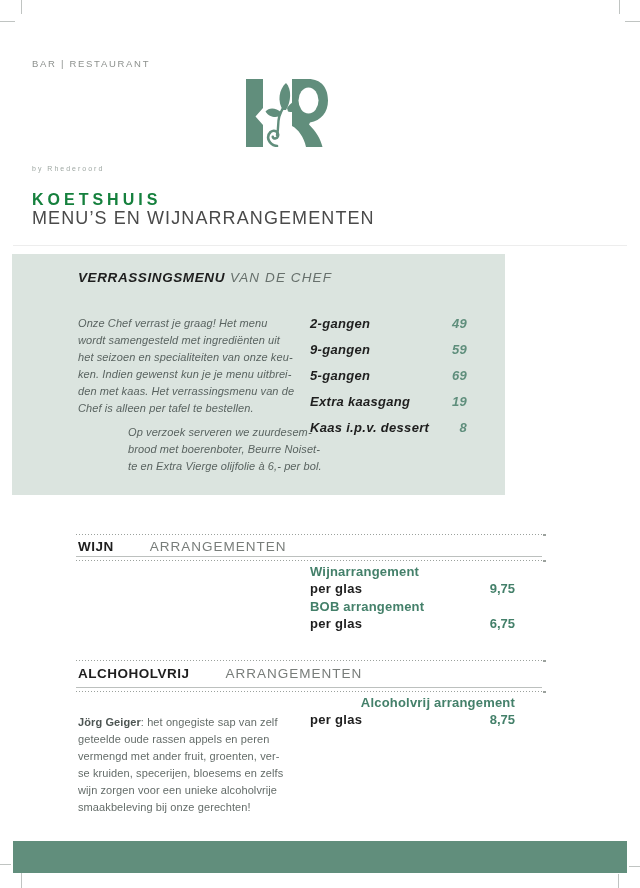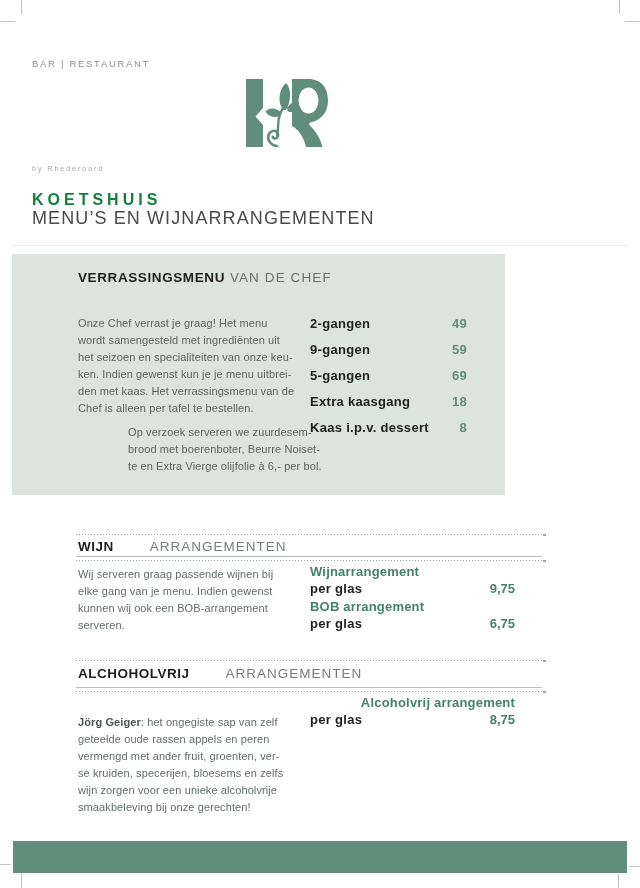--- a/index.html
+++ b/index.html
@@ -12,21 +12,21 @@
   
   .center-band{position:absolute;left:0;width:580px;text-align:left;padding-left:32px;}
   .tagline{top:58px;font-size:9.5px;letter-spacing:1.7px;color:#8d918e;}
   .logo-svg{position:absolute;left:246px;top:79px;}
   .brandname{top:147px;font-size:16px;font-weight:600;letter-spacing:4px;color:#15803d;margin-top:44px;}
   .byline{top:165px;font-size:7px;letter-spacing:2px;color:#9fa8a3;}
   .page-title{top:208px;font-size:18px;letter-spacing:1.1px;color:#4a4a4a;font-weight:400;}
   .title-rule{position:absolute;left:13px;top:245px;width:614px;height:1px;background:#ededed;}
 
   
-  .feature-box{position:absolute;left:12px;top:254px;width:493px;height:241px;background:#dbe4df;}
+  .feature-box{position:absolute;left:12px;top:254px;width:493px;height:241px;background:#dbe4df;font-style:italic;}
   .feature-heading{position:absolute;left:66px;top:16px;font-size:13.5px;letter-spacing:.6px;}
   .feature-heading .hb{font-weight:700;color:#1e1e1e;}
   .feature-heading .hl{font-weight:400;color:#67706c;letter-spacing:1.1px;}
   .para{font-size:11px;line-height:17px;color:#596360;white-space:pre-line;letter-spacing:.1px;}
   .box-para1{position:absolute;left:66px;top:61px;width:232px;}
   .box-para2{position:absolute;left:70px;top:170px;width:232px;margin-left:46px;}
   .box-items{position:absolute;left:298px;top:62px;width:157px;}
   .box-row{display:flex;justify-content:space-between;height:17px;margin-bottom:9px;
            font-size:13px;font-weight:700;letter-spacing:.3px;}
   .box-row .lbl{color:#1e1e1e;}
@@ -109,40 +109,36 @@
       <div class="box-row">
         <span class="lbl">9-gangen</span>
         <span class="prc">59</span>
       </div>
       <div class="box-row">
         <span class="lbl">5-gangen</span>
         <span class="prc">69</span>
       </div>
       <div class="box-row">
         <span class="lbl">Extra kaasgang</span>
-        <span class="prc">18</span>
+        <span class="prc">19</span>
       </div>
       <div class="box-row">
         <span class="lbl">Kaas i.p.v. dessert</span>
         <span class="prc">8</span>
       </div>
     </div>
   </div>
 
   <div class="dotted" style="top:534px;"></div>
   <div class="section-heading" style="top:539px;">
     <span class="hb">WIJN</span><span class="hl">ARRANGEMENTEN</span>
   </div>
   <div class="solid-rule" style="top:556px;"></div>
   <div class="dotted" style="top:560px;"></div>
 
-  <div class="para section-para" style="top:566px;">Wij serveren graag passende wijnen bij
-elke gang van je menu. Indien gewenst
-kunnen wij ook een BOB-arrangement
-serveren.</div>
 
   <div class="arr-col" style="top:563px;">
     <div class="arr-name">Wijnarrangement</div>
     <div class="arr-row">
       <span class="unit">per glas</span>
       <span class="prc">9,75</span>
     </div>
     <div class="arr-name">BOB arrangement</div>
     <div class="arr-row">
       <span class="unit">per glas</span>

